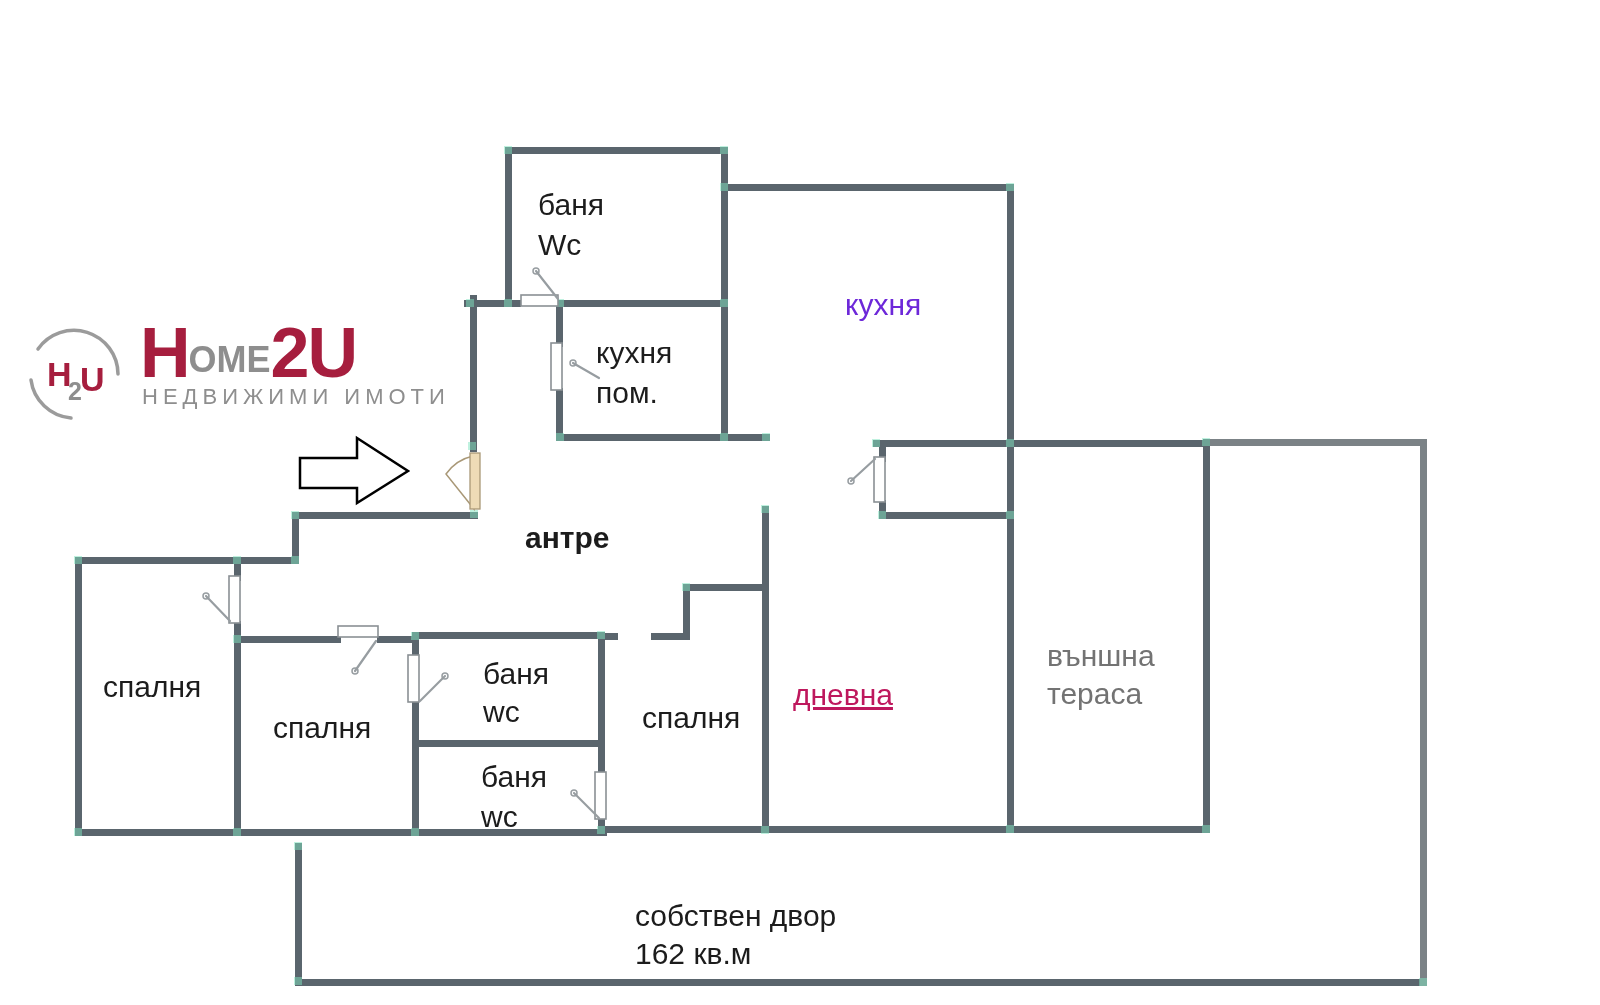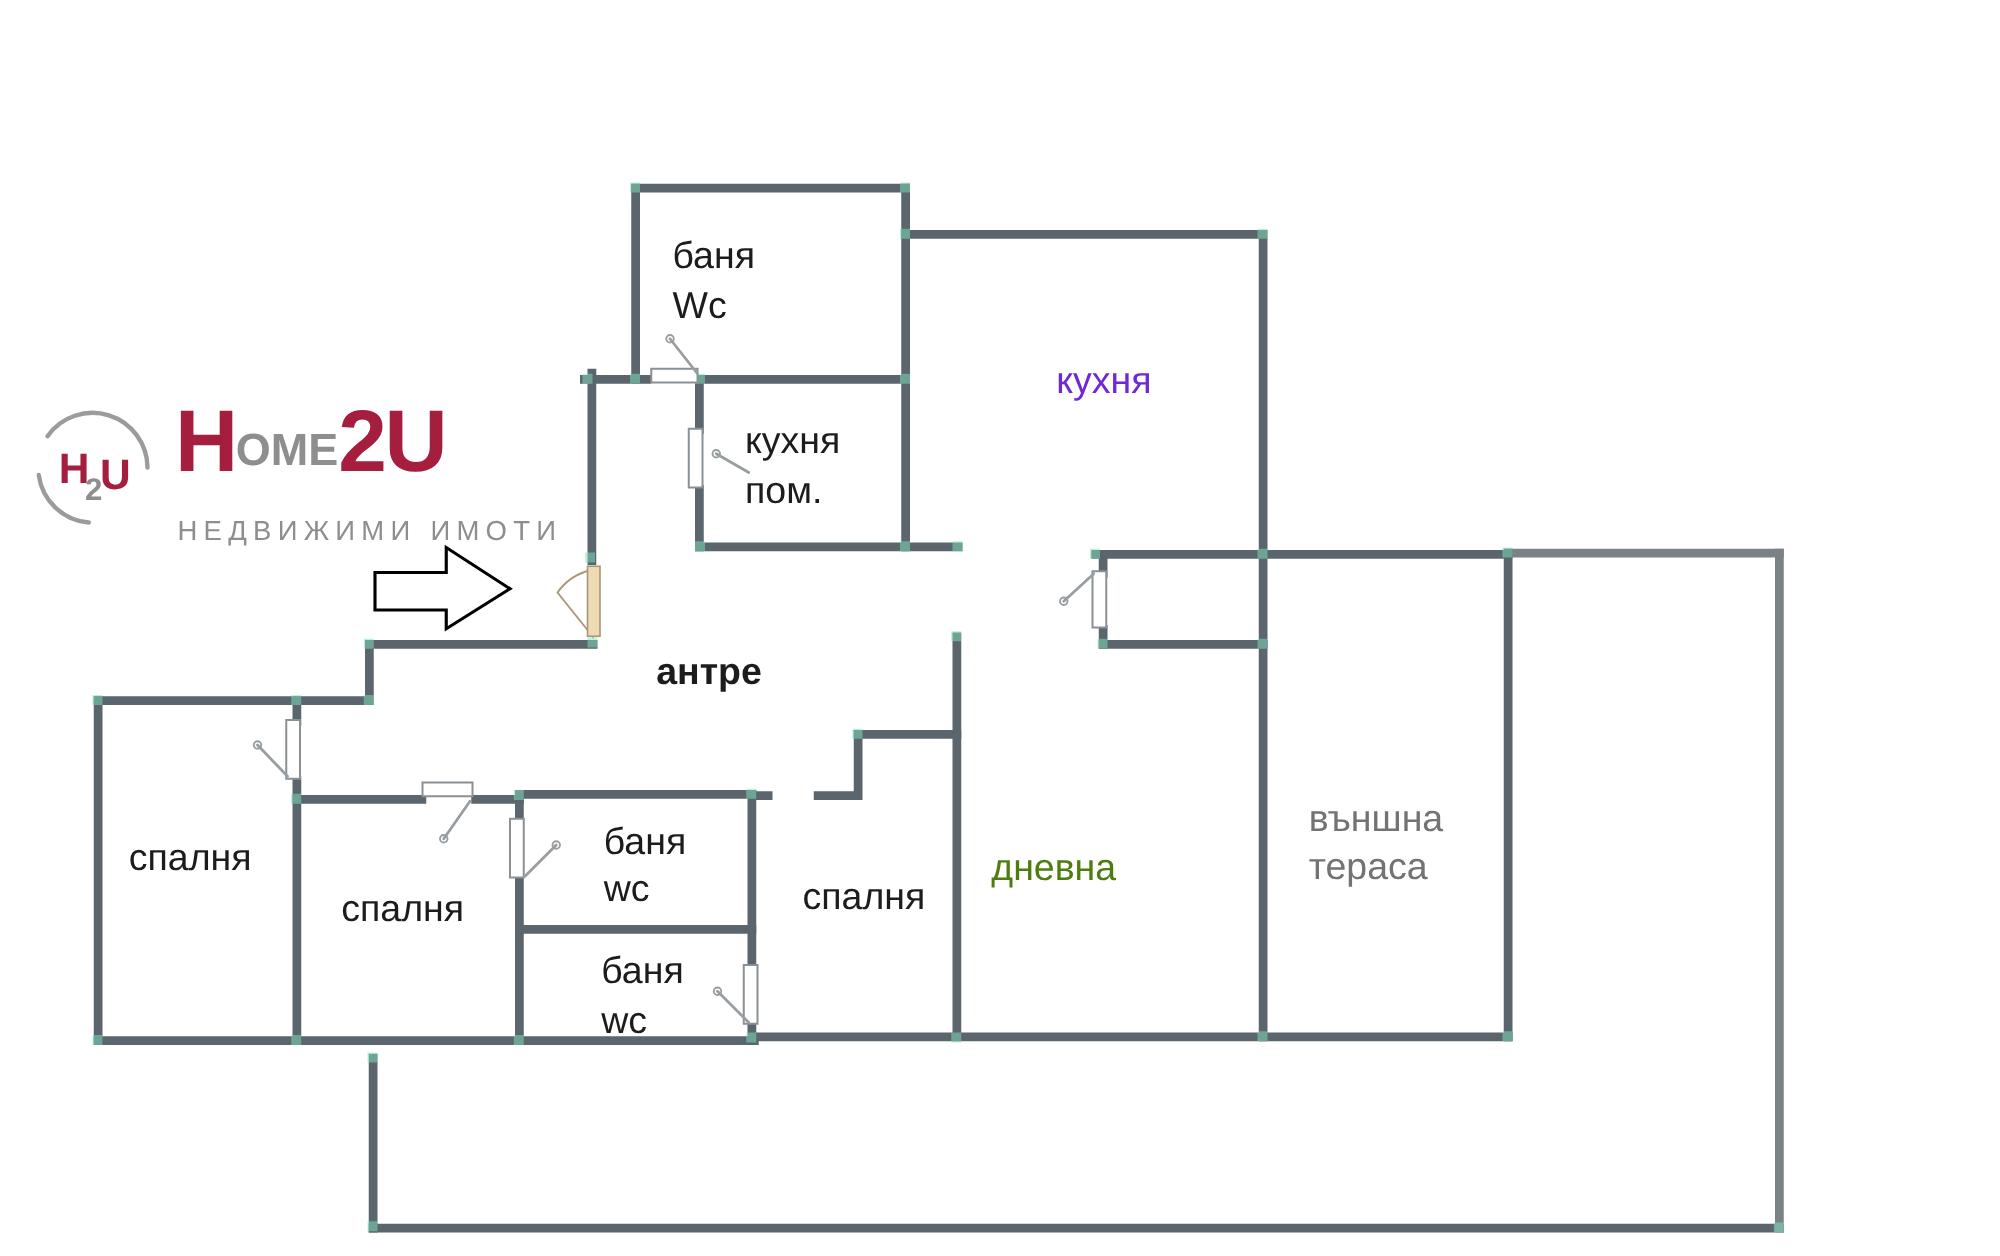--- a/index.html
+++ b/index.html
@@ -7,21 +7,21 @@
         font-family:"Liberation Sans",sans-serif;}
   #plan-svg{position:absolute;left:0;top:0;}
   .room-label{position:absolute;font-size:30px;color:#1c1c1c;white-space:nowrap;}
   
   #logo{position:absolute;left:10px;top:312px;width:440px;height:120px;}
   #logo-mark{position:absolute;left:4px;top:6px;width:130px;height:105px;}
   #logo-mark text{font-family:"Liberation Sans",sans-serif;font-weight:bold;}
   #wordmark{position:absolute;left:130px;top:0;height:80px;display:flex;align-items:flex-end;}
   .wm-big{font-weight:bold;font-size:70px;line-height:78px;letter-spacing:-2px;}
   .wm-mid{font-weight:bold;font-size:36px;line-height:64px;letter-spacing:0px;}
-  #logo-subtitle{position:absolute;left:132px;top:100px;font-size:22px;letter-spacing:5px;font-weight:normal;}
+  #logo-subtitle{position:absolute;left:132px;top:72px;font-size:22px;letter-spacing:5px;font-weight:normal;}
 </style>
 </head>
 <body>
 
 <div id="page">
 
   <svg id="plan-svg" width="1600" height="1005" viewBox="0 0 1600 1005">
       <rect x="505" y="147" width="223" height="7" fill="#5a656d"></rect>
       <rect x="721" y="184" width="292" height="7" fill="#5a656d"></rect>
       <rect x="464" y="300" width="57" height="7" fill="#5a656d"></rect>
@@ -166,20 +166,24 @@
       <div>баня</div>
       <div>wc</div>
     </div>
     <div class="room-label" style="left: 481px; top: 757px; line-height: 40px; color: rgb(28, 28, 28);">
       <div>баня</div>
       <div>wc</div>
     </div>
     <div class="room-label" style="left: 642px; top: 698px; line-height: 40px; color: rgb(28, 28, 28);">
       <div>спалня</div>
     </div>
-    <div class="room-label" style="left: 793px; top: 675px; line-height: 40px; color: #4d7c0f;">
+    <div class="room-label" style="left: 793px; top: 675px; line-height: 40px; color: #be185d; text-decoration: underline;">
       <div>дневна</div>
     </div>
     <div class="room-label" style="left: 1047px; top: 637px; line-height: 38px; color: #737373;">
       <div>външна</div>
       <div>тераса</div>
     </div>
+    <div class="room-label" style="left: 635px; top: 897px; line-height: 38px; color: rgb(28, 28, 28);">
+      <div>собствен двор</div>
+      <div>162 кв.м</div>
+    </div>
   </div>
 
 </body></html>

